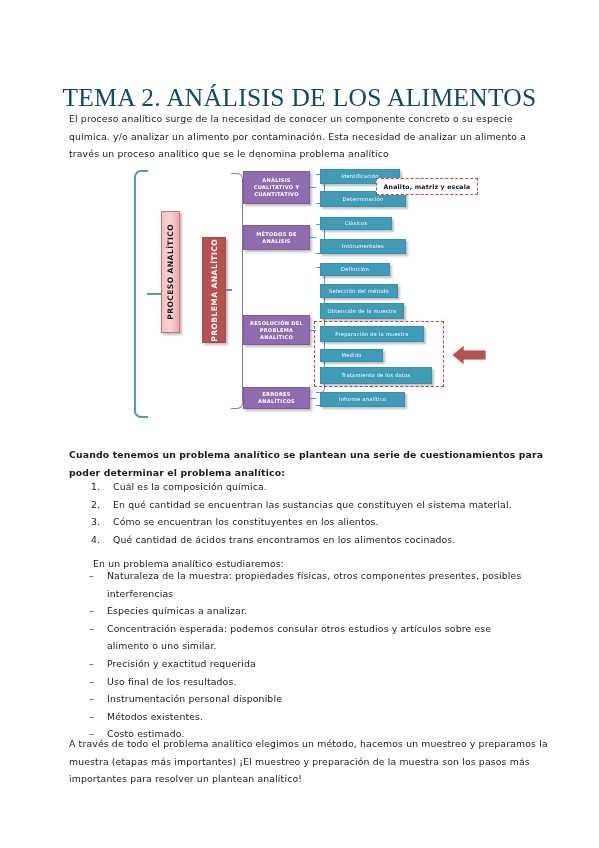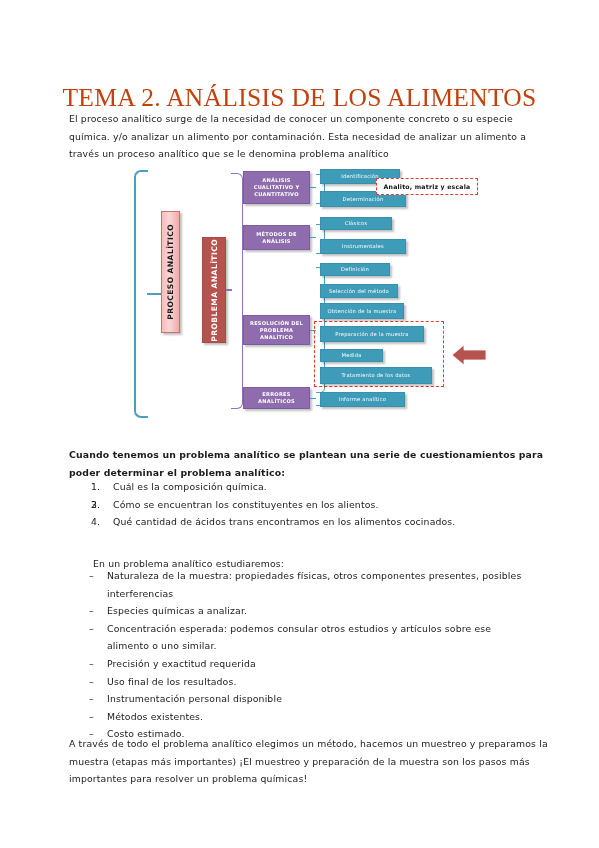--- a/index.html
+++ b/index.html
@@ -24,21 +24,21 @@
 
   
   .doc-title {
     position: absolute;
     left: 0; right: 0;
     top: 66px;
     text-align: center;
     font-family: "Liberation Serif", "DejaVu Serif", serif;
     font-size: 25.5px;
     letter-spacing: 0.3px;
-    color: #c2410c;
+    color: #0c4a6e;
     font-weight: normal;
   }
 
   
   .body-text {
     position: absolute;
     left: 69px;
     width: 485px;
     font-family: "DejaVu Sans", sans-serif;
     font-size: 9.3px;
@@ -385,20 +385,21 @@
 
   <p class="body-text para-cuando">Cuando tenemos un problema analítico se plantean una serie de cuestionamientos para poder determinar el problema analítico:</p>
 
   <ol class="num-list">
     <li>
       <span class="num">1.</span>
       <span>Cuál es la composición química.</span>
     </li>
     <li>
       <span class="num">2.</span>
+      <span>En qué cantidad se encuentran las sustancias que constituyen el sistema material.</span>
     </li>
     <li>
       <span class="num">3.</span>
       <span>Cómo se encuentran los constituyentes en los alientos.</span>
     </li>
     <li>
       <span class="num">4.</span>
       <span>Qué cantidad de ácidos trans encontramos en los alimentos cocinados.</span>
     </li>
   </ol>
@@ -433,15 +434,15 @@
     <li>
       <span class="dash">–</span>
       <span>Métodos existentes.</span>
     </li>
     <li>
       <span class="dash">–</span>
       <span>Costo estimado.</span>
     </li>
   </ul>
 
-  <p class="body-text para-final">A través de todo el problema analítico elegimos un método, hacemos un muestreo y preparamos la muestra (etapas más importantes) ¡El muestreo y preparación de la muestra son los pasos más importantes para resolver un problema químicas!</p>
+  <p class="body-text para-final">A través de todo el problema analítico elegimos un método, hacemos un muestreo y preparamos la muestra (etapas más importantes) ¡El muestreo y preparación de la muestra son los pasos más importantes para resolver un plantean analítico!</p>
 
 </div>
 
 </body></html>

